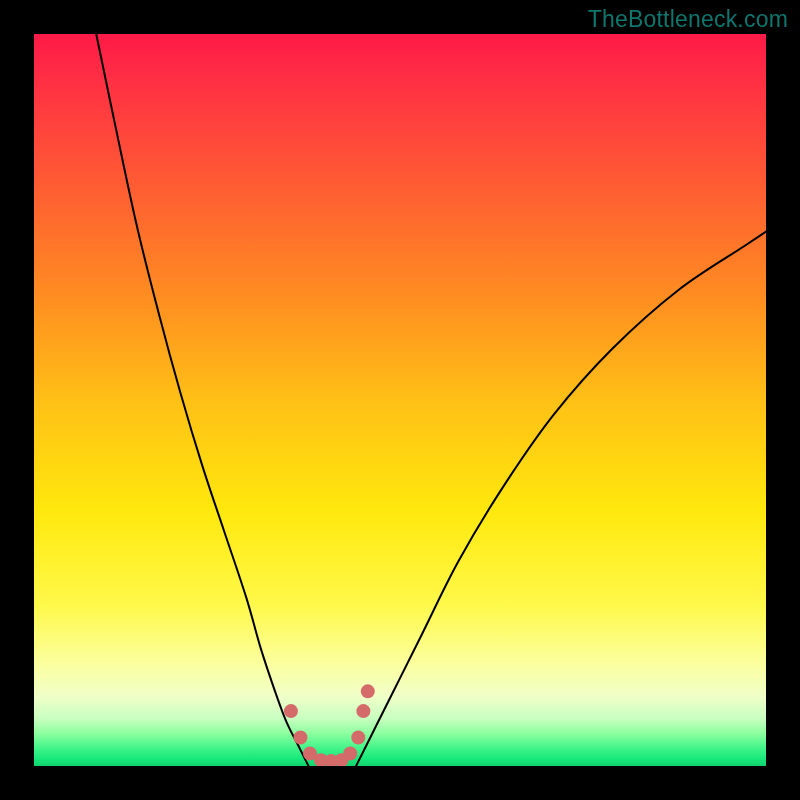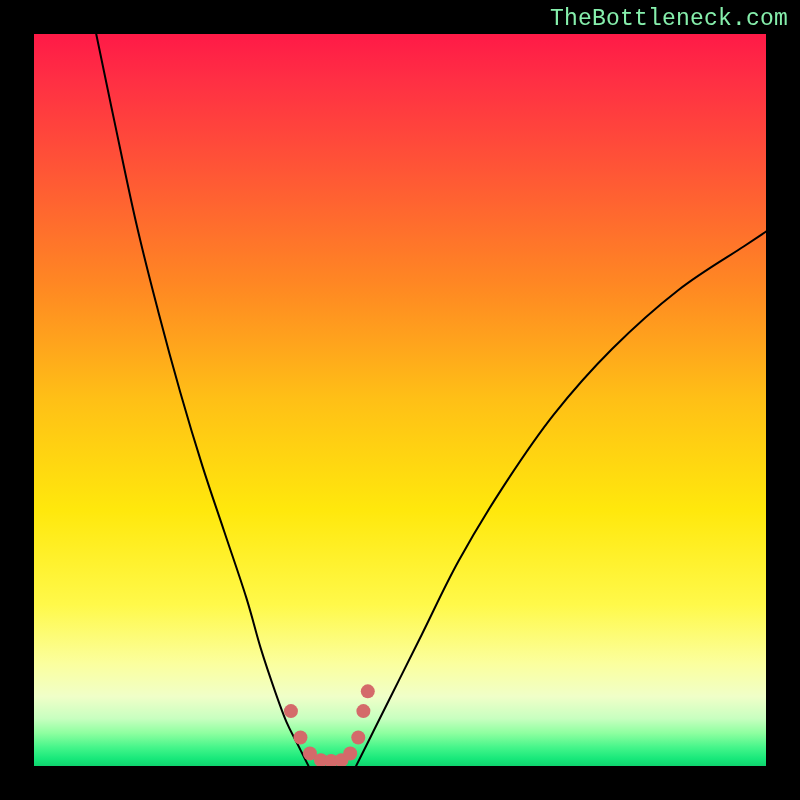--- a/index.html
+++ b/index.html
@@ -38,25 +38,24 @@
     position: absolute;
     left: 0;
     top: 0;
     width: 100%;
     height: 100%;
   }
   .watermark {
     position: absolute;
     top: 6px;
     right: 12px;
-    color: #86efac;
+    color: #0f766e;
     font-size: 23px;
     font-weight: 500;
     letter-spacing: 0.2px;
-    font-family: Liberation Mono, monospace;
   }
 </style>
 </head>
 <body>
 
 <div class="frame">
   <div class="plot-area">
     <svg class="gradient" viewBox="0 0 732 732" preserveAspectRatio="none">
       <defs>
         <linearGradient id="bg-grad" x1="0" y1="0" x2="0" y2="1">

